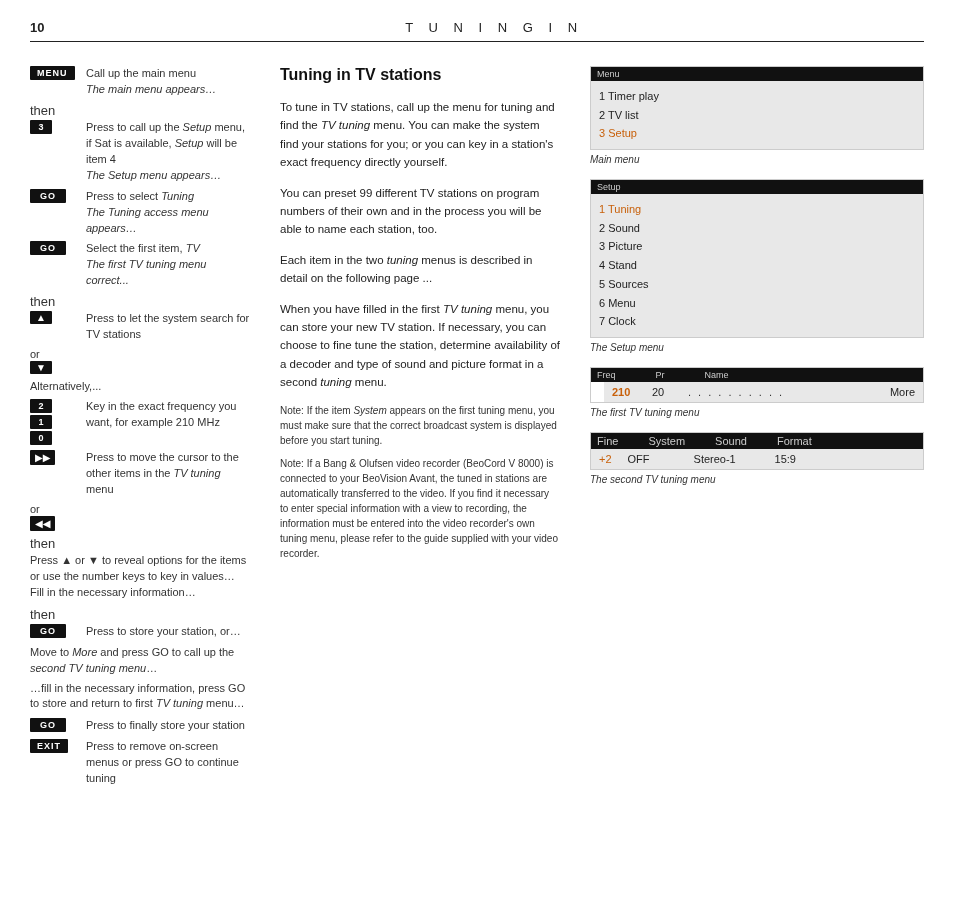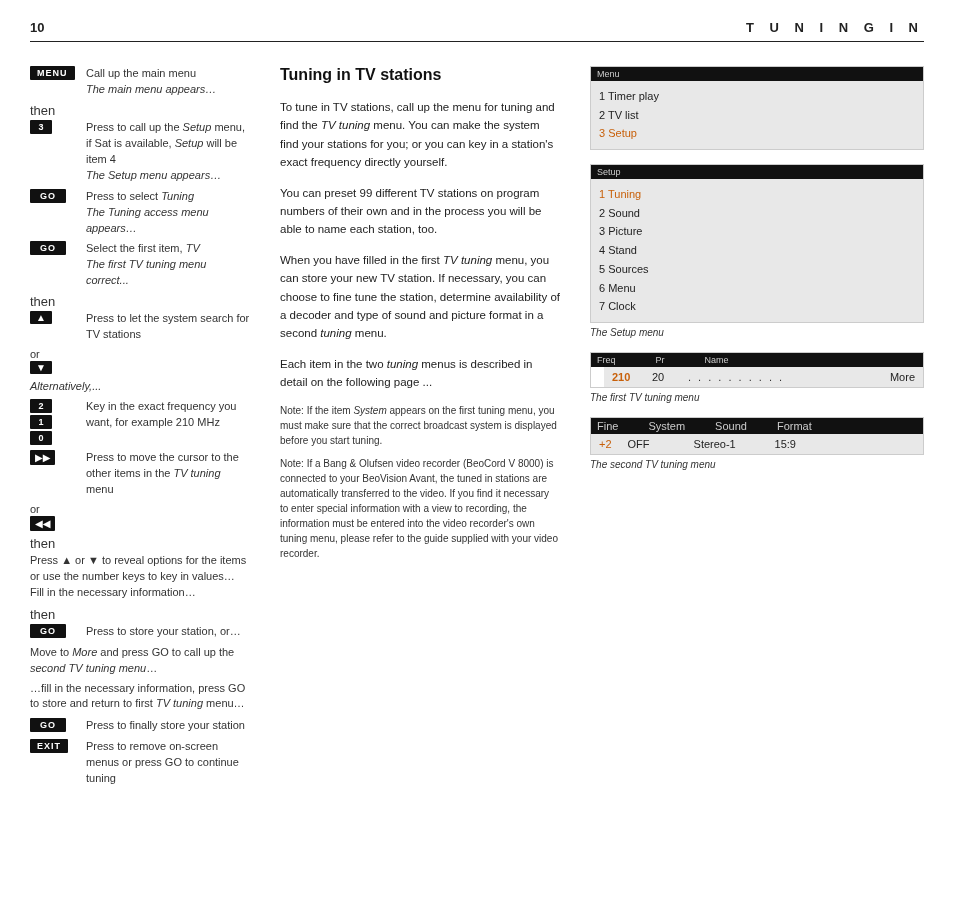--- a/index.html
+++ b/index.html
@@ -24,24 +24,24 @@
       padding-bottom: 6px;
       margin-bottom: 24px;
     }
     .page-number {
       font-size: 13px;
       font-weight: bold;
       margin-right: 20px;
     }
     .header-title {
       flex: 1;
-      text-align: right;
+      text-align: center;
       font-size: 13px;
       letter-spacing: 6px;
-      font-weight: bold;
+      font-weight: normal;
     }
     .content {
       display: flex;
       gap: 0;
     }
     
     .left-col {
       width: 230px;
       flex-shrink: 0;
       padding-right: 10px;
@@ -327,21 +327,21 @@
       </div>
 
       <div class="or-label">or</div>
 
       <div class="row-step">
         <div class="row-step-buttons">
           <span class="btn-arrow-up">▼</span>
         </div>
       </div>
 
-      <div class="row-step-text" style="margin-bottom:4px;font-style:italic;">Alternatively,...</div>
+      <div class="row-step-text" style="margin-bottom:4px;">Alternatively,...</div>
 
       <div class="row-step">
         <div class="row-step-buttons" style="flex-direction:column; gap:2px;">
           <span class="btn-num">2</span>
           <span class="btn-num">1</span>
           <span class="btn-num">0</span>
         </div>
         <div>
           <div class="row-step-text">Key in the exact frequency you want, for example 210 MHz</div>
         </div>
@@ -411,25 +411,25 @@
 
       <p class="main-text">
         To tune in TV stations, call up the menu for tuning and find the <em>TV tuning</em> menu. You can make the system find your stations for you; or you can key in a station's exact frequency directly yourself.
       </p>
 
       <p class="main-text">
         You can preset 99 different TV stations on program numbers of their own and in the process you will be able to name each station, too.
       </p>
 
       <p class="main-text">
+        Each item in the two <em>tuning</em> menus is described in detail on the following page ...
+      </p>
+
+      <p class="main-text">
         When you have filled in the first <em>TV tuning</em> menu, you can store your new TV station. If necessary, you can choose to fine tune the station, determine availability of a decoder and type of sound and picture format in a second <em>tuning</em> menu.
-      </p>
-
-      <p class="main-text">
-        Each item in the two <em>tuning</em> menus is described in detail on the following page ...
       </p>
 
       <p class="note-text">
         Note: If the item <em>System</em> appears on the first tuning menu, you must make sure that the correct broadcast system is displayed before you start tuning.
       </p>
 
       <p class="note-text">
         Note: If a Bang &amp; Olufsen video recorder (BeoCord V 8000) is connected to your BeoVision Avant, the tuned in stations are automatically transferred to the video. If you find it necessary to enter special information with a view to recording, the information must be entered into the video recorder's own tuning menu, please refer to the guide supplied with your video recorder.
       </p>
 
@@ -439,20 +439,21 @@
 
       <div class="menu-screen">
         <div class="menu-box">
           <div class="menu-header-bar">Menu</div>
           <div class="menu-body">
             <div class="menu-item">1 Timer play</div>
             <div class="menu-item">2 TV list</div>
             <div class="menu-item highlight">3 Setup</div>
           </div>
         </div>
+        <div class="menu-caption">Main menu</div>
       </div>
 
       <div class="menu-screen">
         <div class="menu-box">
           <div class="menu-header-bar">Setup</div>
           <div class="menu-body">
             <div class="menu-item highlight">1 Tuning</div>
             <div class="menu-item">2 Sound</div>
             <div class="menu-item">3 Picture</div>
             <div class="menu-item">4 Stand</div>

